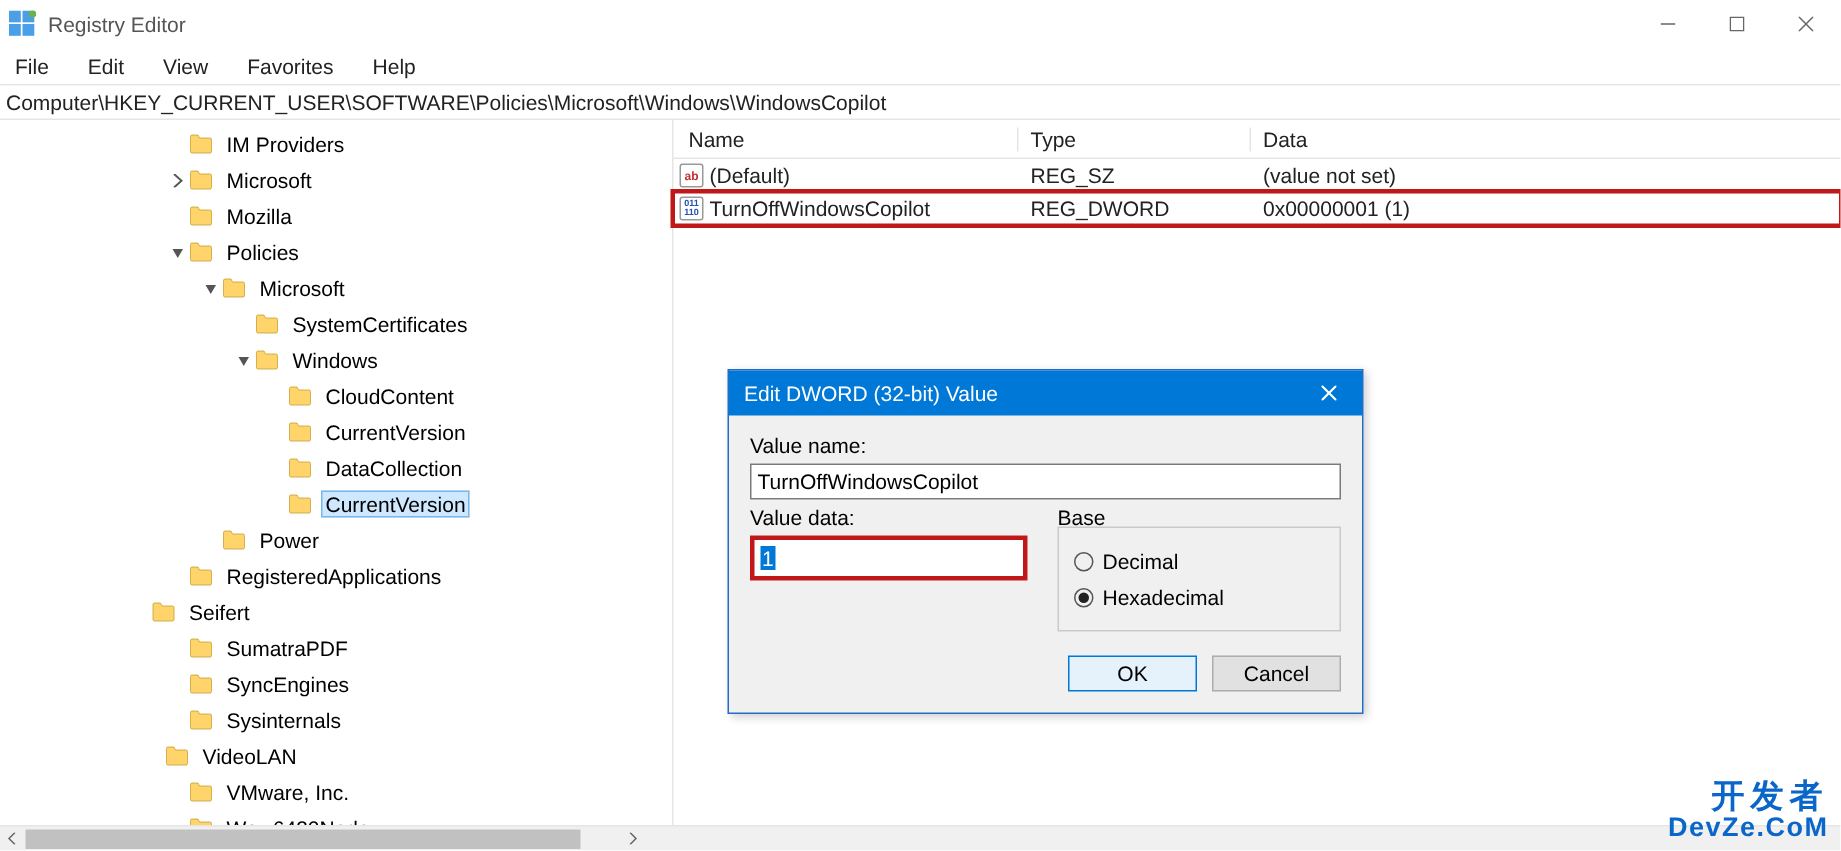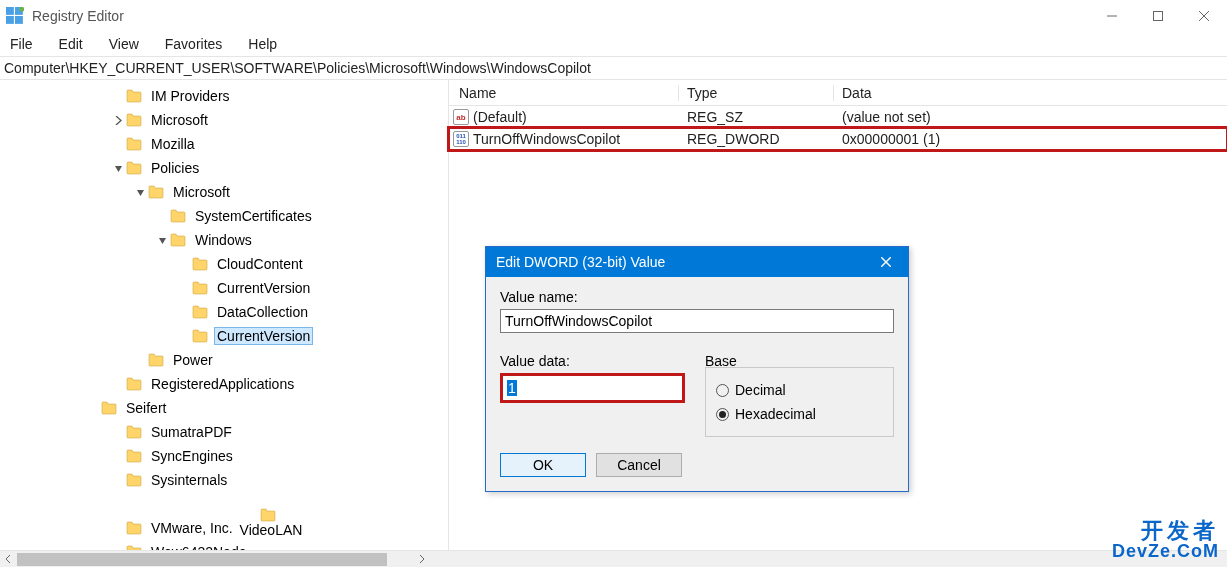--- a/index.html
+++ b/index.html
@@ -50,30 +50,30 @@
   .highlight-row { outline: 3px solid #c01818; outline-offset: -1px; }
 
   
   .dialog { position: absolute; left: 485px; top: 246px; width: 424px; background: #f0f0f0; border: 1px solid #246cc8; box-shadow: 2px 2px 6px rgba(0,0,0,.2); }
   .dlg-title { height: 30px; background: #0078d7; color: #fff; display: flex; align-items: center; padding-left: 10px; }
   .dlg-title .spacer { flex: 1; }
   .dlg-close { width: 44px; height: 30px; display: flex; align-items: center; justify-content: center; color: #fff; }
   .dlg-body { padding: 12px 14px 14px 14px; }
   .fld-label { margin-bottom: 4px; }
   .textbox { width: 100%; height: 24px; border: 1px solid #7a7a7a; background: #fff; padding: 0 4px; display: flex; align-items: center; }
-  .value-data-wrap { display: flex; gap: 20px; margin-top: 20px; }
+  .value-data-wrap { display: flex; gap: 20px; margin-top: 4px; }
   .value-data-col { flex: 0 0 185px; }
   .value-data-col .textbox.hl { border: 3px solid #c01818; height: 30px; }
   .value-data-col .textbox.hl span { background: #0078d7; color: #fff; padding: 0 1px; }
   .base-col { flex: 1; }
   .base-group { border: 1px solid #c9c9c9; padding: 10px 10px 10px 10px; margin-top: -2px; }
   .radio-row { display: flex; align-items: center; gap: 6px; height: 24px; }
   .radio { width: 13px; height: 13px; border: 1px solid #555; border-radius: 50%; display: inline-flex; align-items: center; justify-content: center; }
   .radio.sel::after { content: ""; width: 7px; height: 7px; background: #222; border-radius: 50%; }
-  .dlg-buttons { display: flex; justify-content: flex-start; gap: 10px; margin-top: 16px; }
+  .dlg-buttons { display: flex; justify-content: flex-end; gap: 10px; margin-top: 16px; }
   .btn { width: 86px; height: 24px; display: flex; align-items: center; justify-content: center; background: #e1e1e1; border: 1px solid #adadad; }
   .btn.ok { border: 1px solid #0078d7; background: #e5f1fb; }
 
   
   .hscroll { height: 17px; border-top: 1px solid #e5e5e5; background: #f0f0f0; display: flex; align-items: center; }
   .hscroll .sbbtn { width: 17px; height: 17px; display: flex; align-items: center; justify-content: center; color: #666; }
   .hscroll .track { flex: 1; height: 17px; position: relative; }
   .hscroll .thumb { position: absolute; left: 0; top: 2px; width: 370px; height: 13px; background: #c1c1c1; }
 
   
@@ -293,21 +293,21 @@
       </div>
       <div class="tree-row" style="padding-left: 74px;">
         <span class="expander"></span>
         <span class="folder-icon">
           <svg class="folder" viewBox="0 0 16 14">
             <path d="M1 3 L1 12 Q1 13 2 13 L14 13 Q15 13 15 12 L15 4 Q15 3 14 3 L7 3 L6 1 L2 1 Q1 1 1 2 Z"></path>
           </svg>
         </span>
         <span class="label-box">Sysinternals</span>
       </div>
-      <div class="tree-row" style="padding-left: 58px; flex-direction: column;">
+      <div class="tree-row" style="padding-left: 58px;">
         <span class="expander"></span>
         <span class="folder-icon">
           <svg class="folder" viewBox="0 0 16 14">
             <path d="M1 3 L1 12 Q1 13 2 13 L14 13 Q15 13 15 12 L15 4 Q15 3 14 3 L7 3 L6 1 L2 1 Q1 1 1 2 Z"></path>
           </svg>
         </span>
         <span class="label-box">VideoLAN</span>
       </div>
       <div class="tree-row" style="padding-left: 74px;">
         <span class="expander"></span>

